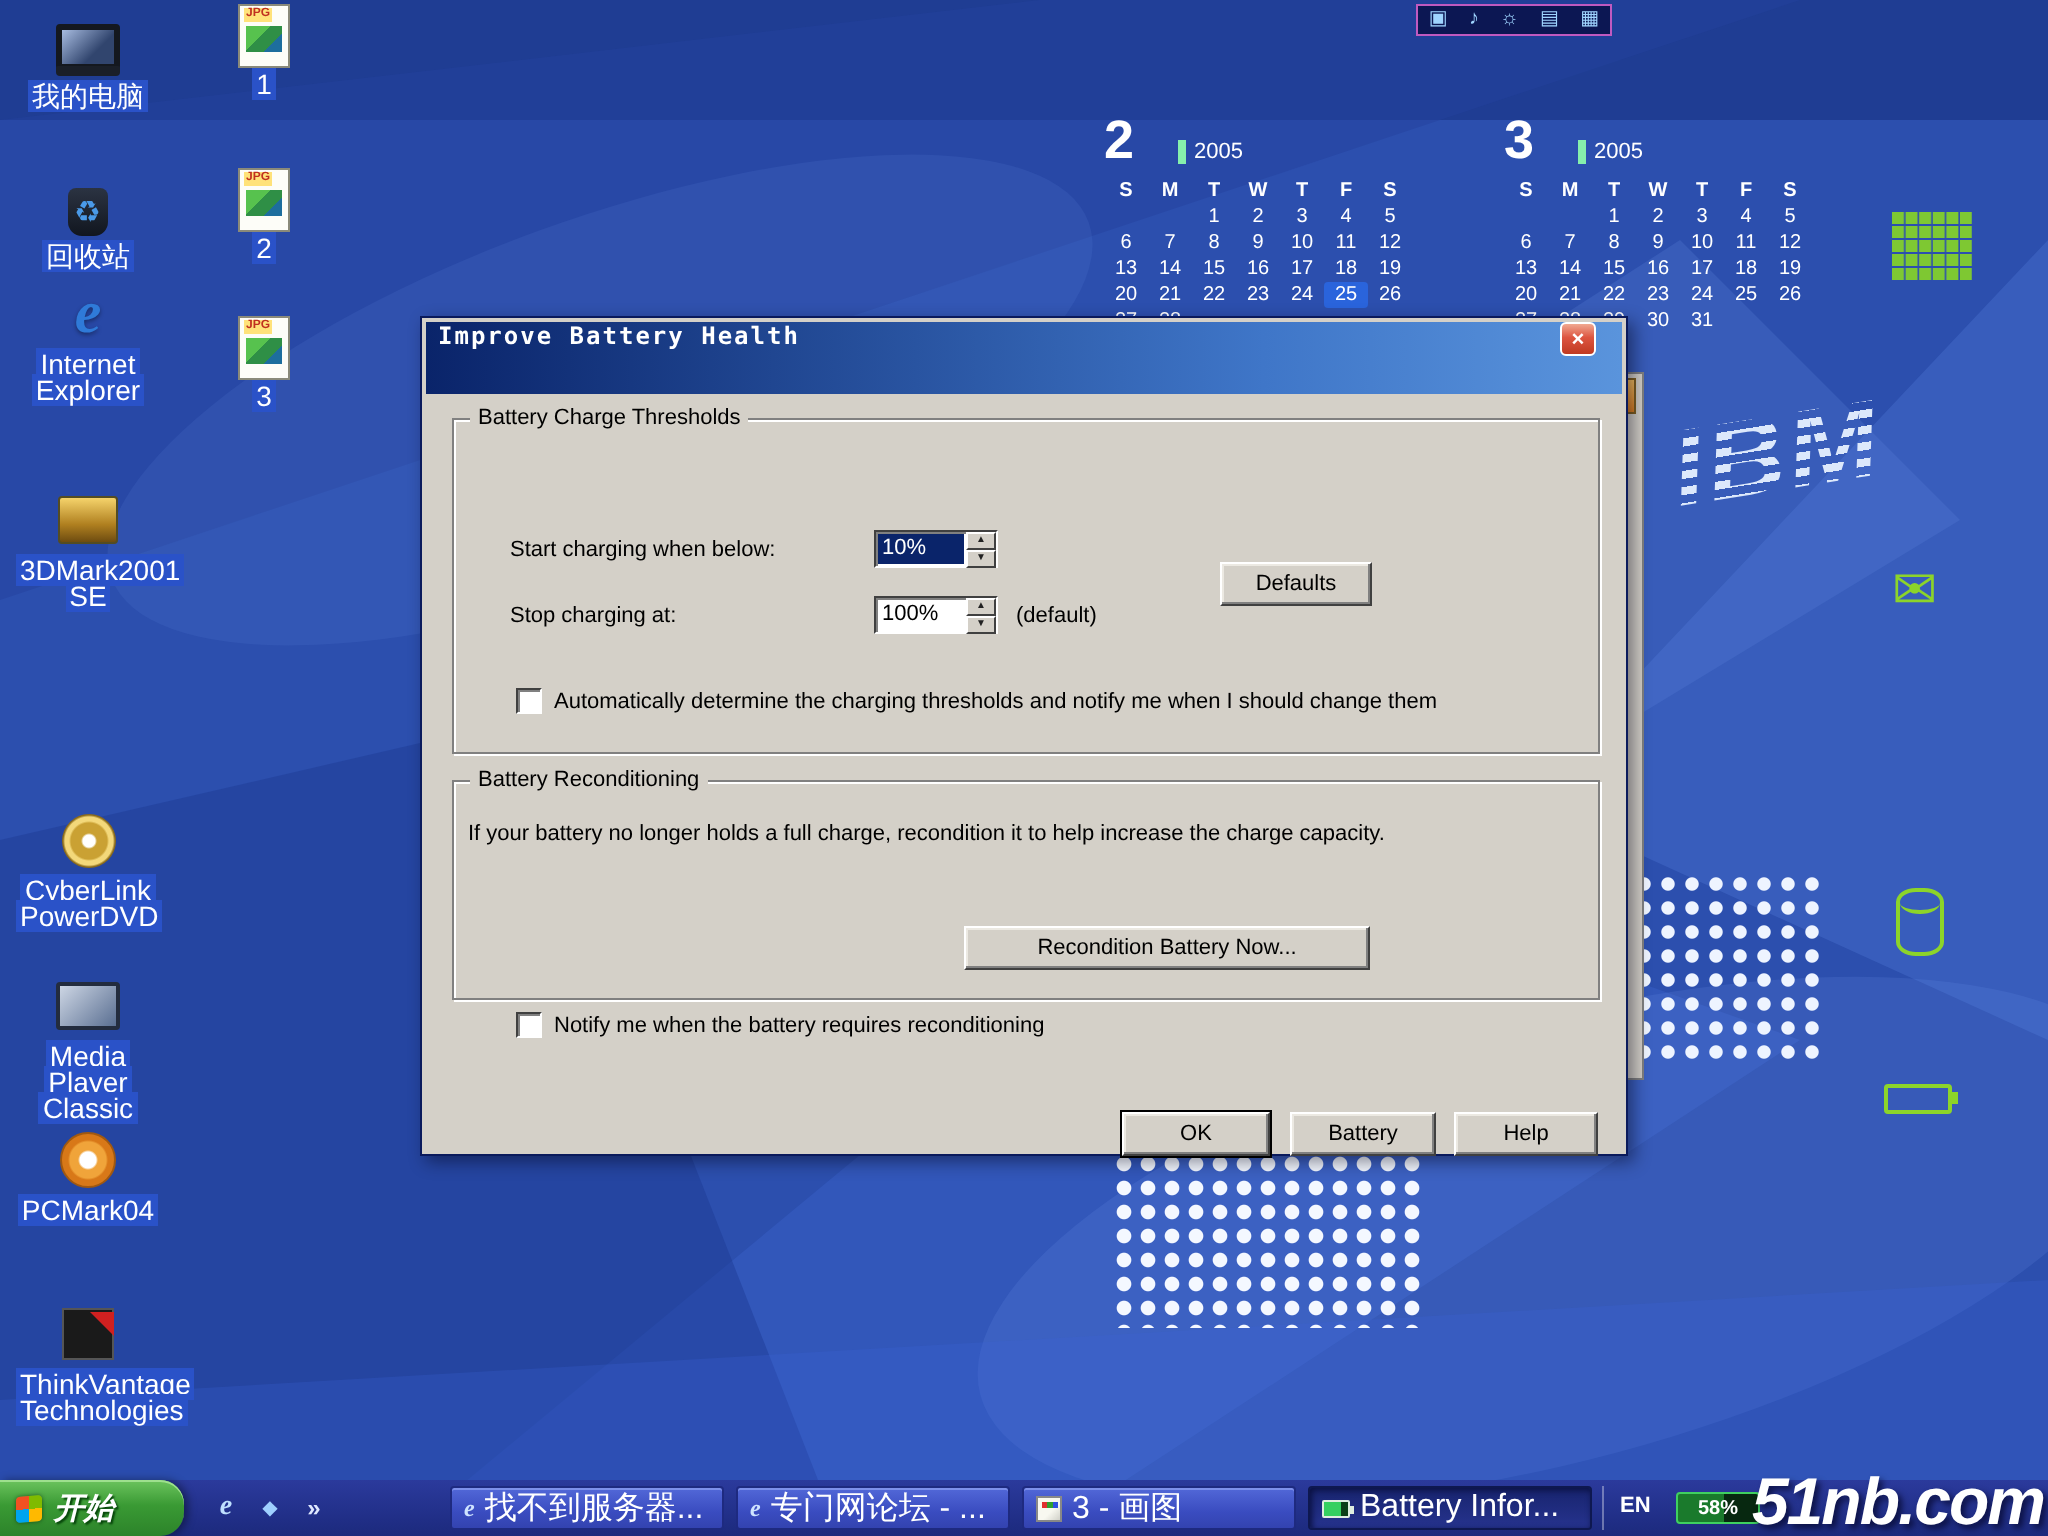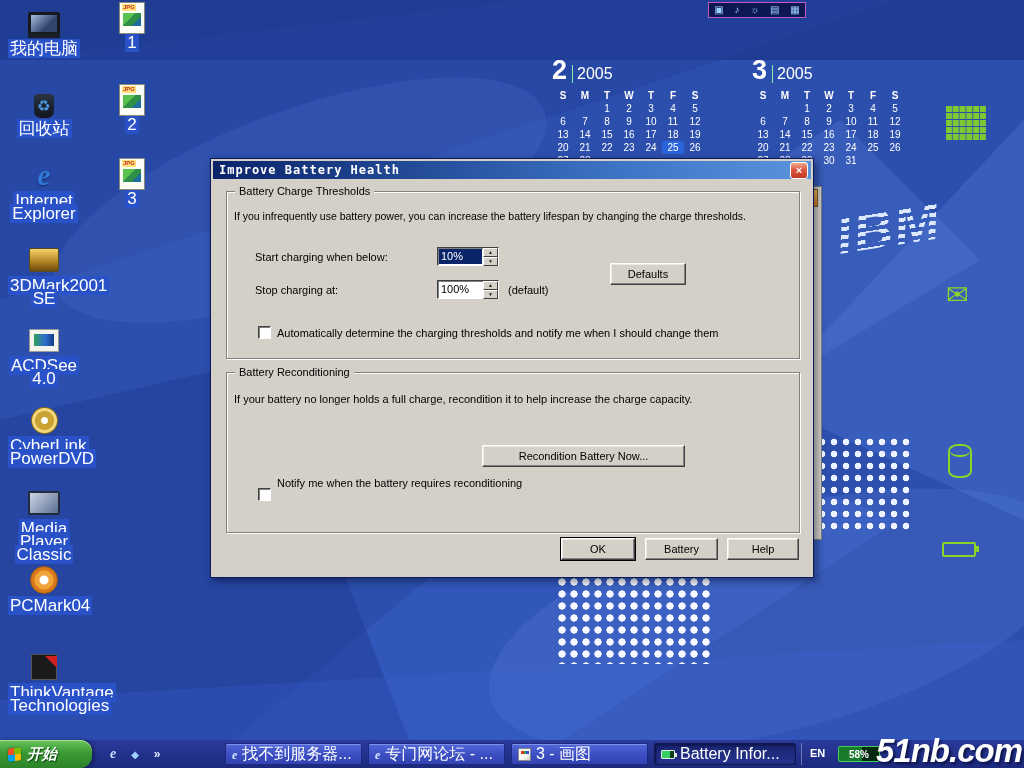--- a/index.html
+++ b/index.html
@@ -23,30 +23,30 @@
   .batt-deco::after{content:"";position:absolute;right:-5px;top:2px;width:3px;height:6px;background:#8cd42a}
 
   
   .topbar{position:absolute;left:708px;top:2px;width:98px;height:16px;border:1px solid #c05ac0;background:rgba(8,16,70,.85);display:flex;align-items:center;justify-content:space-around;z-index:3}
   .topbar .tb-ic{font-size:10px;color:#9fd4ff;line-height:1}
 
   
   .calendar{position:absolute;z-index:3;color:#fff}
   .cal-title{display:flex;align-items:baseline}
   .cal-month{font:bold 27px "Liberation Sans",sans-serif}
-  .cal-year{font-size:16px;border-left:1px solid #86efac;margin-left:5px;padding-left:4px}
+  .cal-year{font-size:11px;border-left:4px solid #86efac;margin-left:22px;padding-left:4px}
   .cal-grid{display:grid;grid-template-columns:repeat(7,22px);margin-top:3px}
   .cal-cell{height:13px;font-size:10px;text-align:center;line-height:13px}
   .cal-head{font-weight:bold}
   .cal-hl{background:#2a64dc;border-radius:2px}
 
   
   .desk-icon{position:absolute;width:72px;text-align:center;z-index:4;cursor:default}
   .ic{width:36px;height:34px;margin:0 auto;position:relative;display:flex;align-items:center;justify-content:center}
-  .desk-label{margin-top:2px;font-size:17px;line-height:13px;color:#fff}
+  .desk-label{margin-top:2px;font-size:14px;line-height:13px;color:#fff}
   .lbl-bg{background:#2a52c8;padding:0 2px;-webkit-box-decoration-break:clone;box-decoration-break:clone}
 
   .ic-laptop::before{content:"";width:26px;height:17px;background:linear-gradient(135deg,#a8bce0 0%,#31456e 65%);border:3px solid #14181f;border-radius:2px}
   .ic-laptop::after{content:"";position:absolute;bottom:2px;width:32px;height:5px;background:#1a1f28;border-radius:1px 1px 2px 2px}
   .ic-recycle::before{content:"";position:absolute;width:20px;height:24px;background:linear-gradient(180deg,#2b3342,#11161f);border-radius:4px 4px 7px 7px;bottom:2px;left:8px}
   .ic-recycle::after{content:"♻";position:absolute;color:#4a9ae8;font-size:15px;bottom:5px;left:11px}
   .ic-ie::before{content:"e";font:italic bold 30px "Liberation Serif",serif;color:#2f7ad8;text-shadow:0 1px 2px rgba(0,0,0,.4)}
   .ic-3dmark::before{content:"";width:28px;height:22px;background:linear-gradient(180deg,#f5d36b,#b08020 60%,#6e4c10);border:1px solid #544c22;border-radius:2px}
   .ic-acdsee::before{content:"";width:28px;height:21px;background:#f4f4ef;border:1px solid #999}
   .ic-acdsee::after{content:"";position:absolute;width:20px;height:12px;background:linear-gradient(90deg,#2fa05a,#2f6fd0 55%,#123c8a)}
@@ -58,21 +58,21 @@
   .ic-jpg{width:26px;height:32px;background:#fdfdf8;border:1px solid #8a8a7a;position:relative;margin:0 auto}
   .ic-jpg::before{content:"";position:absolute;left:3px;top:10px;width:18px;height:13px;background:linear-gradient(135deg,#57c24e 0 40%,#2f8f46 40% 70%,#1d6e9e 70%)}
   .jpg-badge{position:absolute;top:1px;left:2px;font-size:6px;font-weight:bold;color:#c03020;background:#ffe27a;padding:0 1px;line-height:7px}
 
   
   .bg-window{position:absolute;left:222px;top:186px;width:600px;height:354px;background:#d4d0c8;border:1px solid #808080;z-index:5}
   .bg-tab{position:absolute;left:796px;top:189px;width:22px;height:18px;background:linear-gradient(180deg,#f8c060,#e08020);border:1px solid #806020;z-index:6}
 
   
   .dialog{position:absolute;left:210px;top:158px;width:604px;height:420px;background:#d4d0c8;border:1px solid #0a1a5c;padding:2px;z-index:10;box-shadow:3px 3px 8px rgba(0,0,20,.45)}
-  .titlebar{height:18px;display:flex;align-items:center;padding:0 3px 0 6px;background:linear-gradient(90deg,#0a246a,#3f76c8 70%,#5a94dc)}
+  .titlebar{height:36px;display:flex;padding:0 13px 0 6px;background:linear-gradient(90deg,#0a246a,#3f76c8 70%,#5a94dc)}
   .title{flex:1;color:#fff;font:bold 12px "DejaVu Sans Mono",monospace;letter-spacing:1px}
   .closebtn{width:18px;height:17px;background:linear-gradient(180deg,#f0a890,#dd5540 45%,#c03a22);border:1px solid #fff;border-radius:3px;color:#fff;font:bold 11px "Liberation Sans",sans-serif;display:flex;align-items:center;justify-content:center;cursor:pointer}
   .dialog-body{position:relative;height:392px;font-size:11px;color:#000}
   .groupbox{position:absolute;border:1px solid #808080;box-shadow:1px 1px 0 #fff,inset 1px 1px 0 #fff}
   .group-title{position:absolute;top:-7px;left:8px;background:#d4d0c8;padding:0 4px;font-size:11px}
   .txt{position:absolute;white-space:nowrap}
   .cb{position:absolute;width:13px;height:13px;background:#fff;border:1px solid;border-color:#404040 #fff #fff #404040;box-shadow:inset 1px 1px 0 #808080;cursor:pointer}
   .cb-label{position:absolute;white-space:nowrap}
   .spinbox{position:absolute;width:62px;height:19px;background:#fff;border:1px solid;border-color:#404040 #fff #fff #404040;box-shadow:inset 1px 1px 0 #808080;display:flex}
   .spinval{flex:1;font-size:11px;padding:2px 3px;overflow:hidden}
@@ -238,31 +238,27 @@
   </div>
 
   <div class="desk-icon" style="left:8px;top:6px">
     <div class="ic ic-laptop"></div>
     <div class="desk-label"><span class="lbl-bg">我的电脑</span></div>
   </div>
   <div class="desk-icon" style="left:8px;top:86px">
     <div class="ic ic-recycle"></div>
     <div class="desk-label"><span class="lbl-bg">回收站</span></div>
   </div>
-  <div class="desk-icon" style="left:8px;top:158px">
+  <div class="desk-icon" style="left:8px;top:140px">
     <div class="ic ic-ie"></div>
     <div class="desk-label"><span class="lbl-bg">Internet Explorer</span></div>
   </div>
   <div class="desk-icon" style="left:8px;top:243px">
     <div class="ic ic-3dmark"></div>
     <div class="desk-label"><span class="lbl-bg">3DMark2001 SE</span></div>
-  </div>
-  <div class="desk-icon" style="left:8px;top:323px">
-    <div class="ic ic-acdsee"></div>
-    <div class="desk-label"><span class="lbl-bg">ACDSee 4.0</span></div>
   </div>
   <div class="desk-icon" style="left:8px;top:403px">
     <div class="ic ic-powerdvd"></div>
     <div class="desk-label"><span class="lbl-bg">CyberLink PowerDVD</span></div>
   </div>
   <div class="desk-icon" style="left:8px;top:486px">
     <div class="ic ic-mpc"></div>
     <div class="desk-label"><span class="lbl-bg">Media Player Classic</span></div>
   </div>
   <div class="desk-icon" style="left:8px;top:563px">
@@ -299,21 +295,20 @@
   <div class="dialog">
     <div class="titlebar">
       <span class="title">Improve Battery Health</span>
       <span class="closebtn">×</span>
     </div>
     <div class="dialog-body">
 
       <div class="groupbox" style="left:13px;top:12px;width:574px;height:168px">
         <span class="group-title">Battery Charge Thresholds</span>
       </div>
-      <div class="txt" style="left:21px;top:31px;font-size:10.5px">If you infrequently use battery power, you can increase the battery lifespan by changing the charge thresholds.</div>
 
       <div class="txt" style="left:42px;top:72px">Start charging when below:</div>
       <div class="spinbox" style="left:224px;top:68px">
         <span class="spinval sel">10%</span>
         <span class="spinbtns">
           <span class="sb">▲</span>
           <span class="sb">▼</span>
         </span>
       </div>
 
@@ -325,29 +320,29 @@
           <span class="sb">▼</span>
         </span>
       </div>
       <div class="txt" style="left:295px;top:105px">(default)</div>
 
       <div class="btn" style="left:397px;top:84px;width:76px">Defaults</div>
 
       <span class="cb" style="left:45px;top:147px"></span>
       <span class="cb-label" style="left:64px;top:148px">Automatically determine the charging thresholds and notify me when I should change them</span>
 
-      <div class="groupbox" style="left:13px;top:193px;width:574px;height:161px">
+      <div class="groupbox" style="left:13px;top:193px;width:574px;height:110px">
         <span class="group-title">Battery Reconditioning</span>
       </div>
       <div class="txt" style="left:21px;top:214px">If your battery no longer holds a full charge, recondition it to help increase the charge capacity.</div>
 
       <div class="btn" style="left:269px;top:266px;width:203px">Recondition Battery Now...</div>
 
       <span class="cb" style="left:45px;top:309px"></span>
-      <span class="cb-label" style="left:64px;top:298px">Notify me when the battery requires reconditioning</span>
+      <span class="cb-label" style="left:64px;top:310px">Notify me when the battery requires reconditioning</span>
 
       <div class="btn btn-default" style="left:348px;top:359px;width:74px">OK</div>
       <div class="btn" style="left:432px;top:359px;width:73px">Battery</div>
       <div class="btn" style="left:514px;top:359px;width:72px">Help</div>
 
     </div>
   </div>
 
   <div id="taskbar">
     <div class="start-button">

